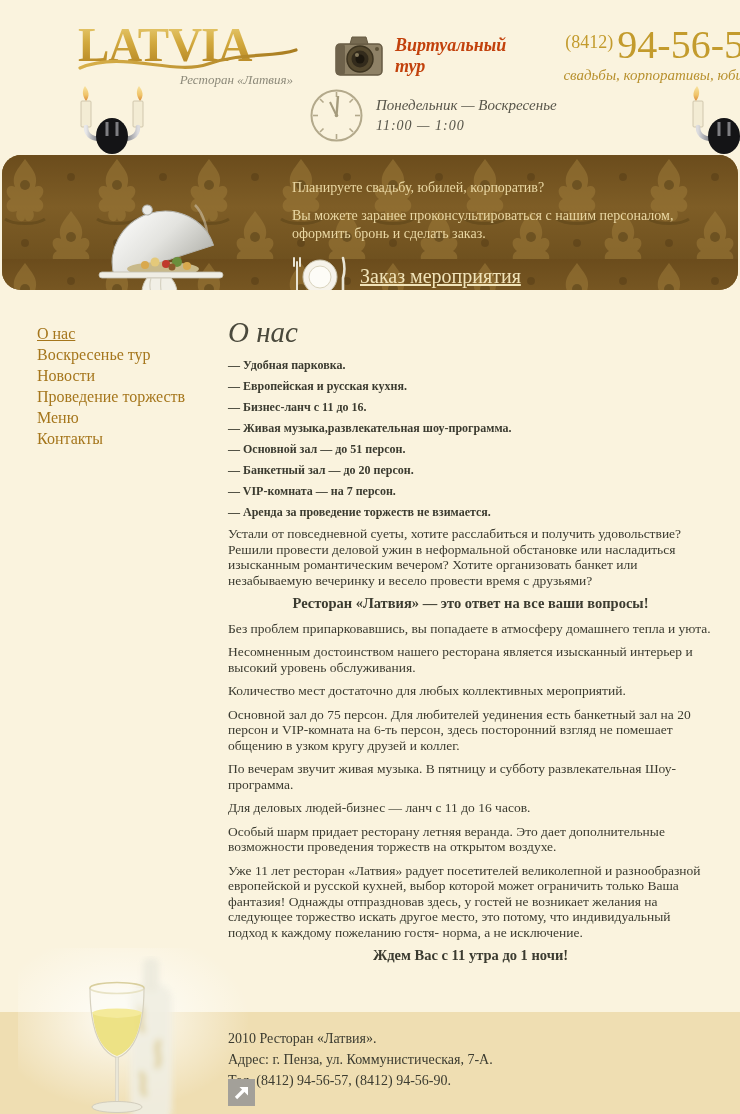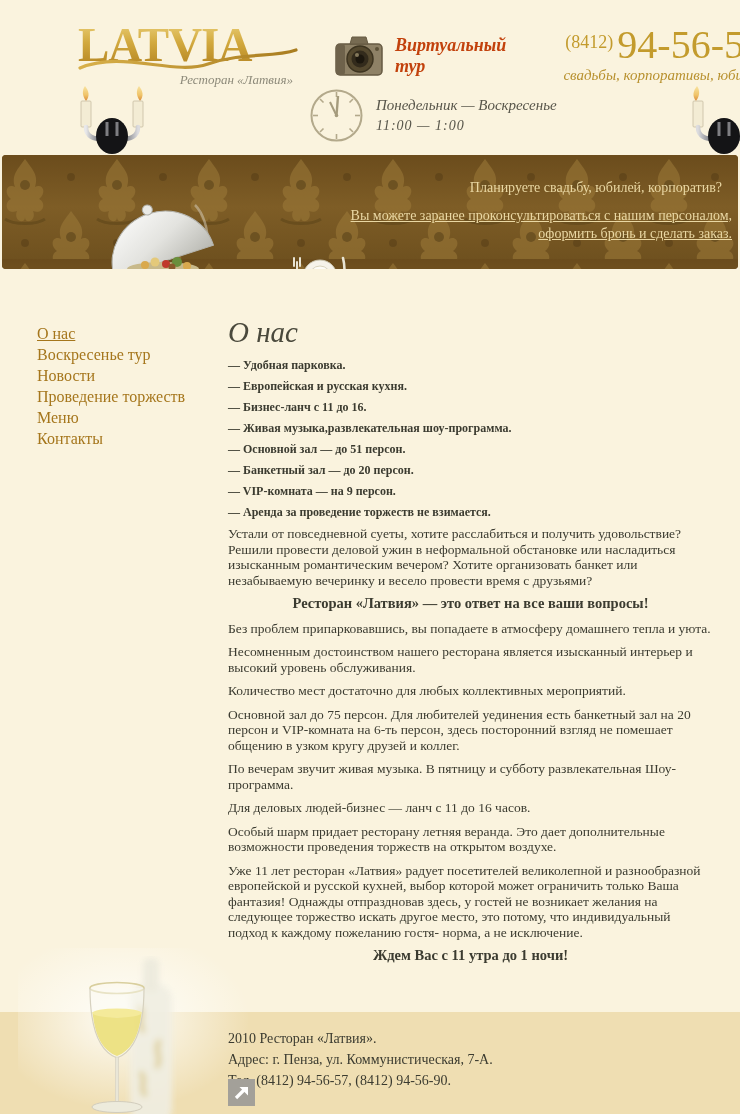--- a/index.html
+++ b/index.html
@@ -26,28 +26,28 @@
   .hours-days { font-size:15px; font-style:italic; color:#57554a; }
   .hours-time { font-size:14px; font-style:italic; color:#57554a; margin-top:4px; letter-spacing:1px; }
 
   .phone { position:absolute; right:24px; top:24px; text-align:right; }
   .phone-line { color:#c39b2d; white-space:nowrap; }
   .phone-code { font-size:18px; vertical-align:10px; }
   .phone-number { font-size:40px; line-height:42px; }
   .phone-tagline { font-size:15px; font-style:italic; color:#b8912f; margin-top:1px; }
 
   
-  .banner { position:absolute; left:2px; top:155px; width:736px; height:114px;
-    border-radius:4px; overflow:hidden; background:#76551f;text-align:right; }
+  .banner { position:absolute; left:2px; top:155px; width:736px; height:135px;
+    border-radius:19px; overflow:hidden; background:#76551f; }
   .damask { position:absolute; left:0; top:0; }
   .cloche { position:absolute; left:83px; top:30px; }
   .banner-question { position:absolute; left:290px; top:25px; width:430px;
     font-size:14px; color:#e9d7a3; }
   .banner-desc { position:absolute; left:290px; top:52px; width:440px;
-    font-size:14px; line-height:18px; color:#e9d7a3;text-decoration:underline; }
+    font-size:14px; line-height:18px; color:#e9d7a3; }
   .banner-cta { position:absolute; left:288px; top:97px; display:flex; align-items:center; gap:10px;
     text-decoration:none; cursor:pointer; }
   .banner-cta-label { font-size:20px; color:#f0e3b8; text-decoration:underline; }
 
   
   .content { position:absolute; left:0; top:312px; width:740px; }
   .sidebar { position:absolute; left:37px; top:11px; width:185px; }
   .sidebar a { display:block; font-size:16px; line-height:21px; color:#a5761c;
     text-decoration:none; cursor:pointer; }
   .sidebar a.active { text-decoration:underline; }
@@ -250,21 +250,21 @@
 
     <main class="main">
       <h1 class="page-title">О нас</h1>
 
       <div class="feature">— Удобная парковка.</div>
       <div class="feature">— Европейская и русская кухня.</div>
       <div class="feature">— Бизнес-ланч с 11 до 16.</div>
       <div class="feature">— Живая музыка,развлекательная шоу-программа.</div>
       <div class="feature">— Основной зал — до 51 персон.</div>
       <div class="feature">— Банкетный зал — до 20 персон.</div>
-      <div class="feature">— VIP-комната — на 9 персон.</div>
+      <div class="feature">— VIP-комната — на 7 персон.</div>
       <div class="feature">— Аренда за проведение торжеств не взимается.</div>
 
       <p class="para" style="margin-top:6px">Устали от повседневной суеты, хотите расслабиться и получить удовольствие? Решили провести деловой ужин в неформальной обстановке или насладиться изысканным романтическим вечером? Хотите организовать банкет или незабываемую вечеринку и весело провести время с друзьями?</p>
       <p class="para center">Ресторан «Латвия» — это ответ на все ваши вопросы!</p>
       <p class="para">Без проблем припарковавшись, вы попадаете в атмосферу домашнего тепла и уюта.</p>
       <p class="para">Несомненным достоинством нашего ресторана является изысканный интерьер и высокий уровень обслуживания.</p>
       <p class="para">Количество мест достаточно для любых коллективных мероприятий.</p>
       <p class="para">Основной зал до 75 персон. Для любителей уединения есть банкетный зал на 20 персон и VIP-комната на 6-ть персон, здесь посторонний взгляд не помешает общению в узком кругу друзей и коллег.</p>
       <p class="para">По вечерам звучит живая музыка. В пятницу и субботу развлекательная Шоу-программа.</p>
       <p class="para">Для деловых людей-бизнес — ланч с 11 до 16 часов.</p>

